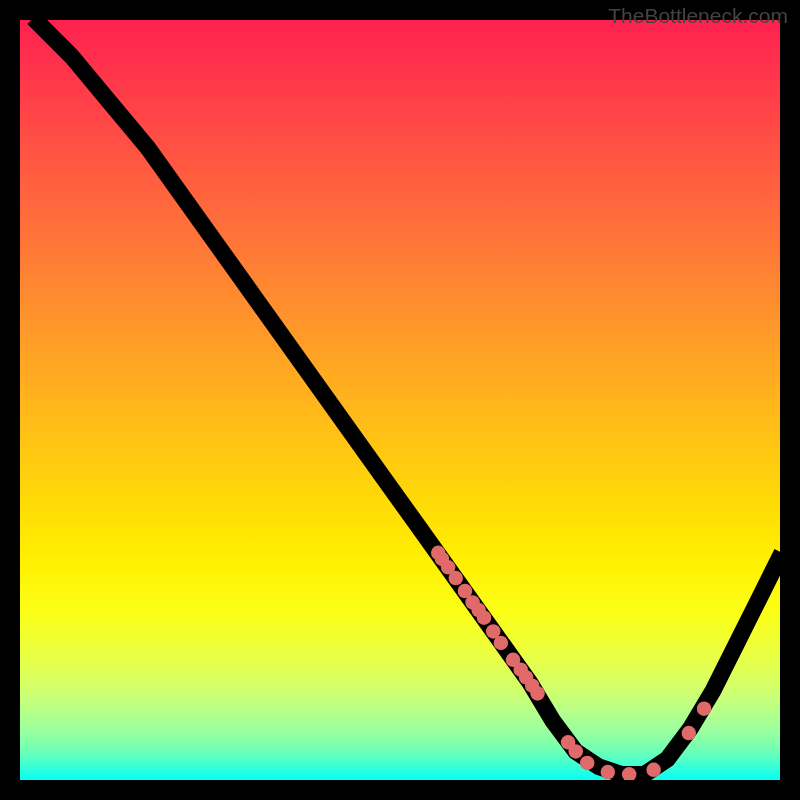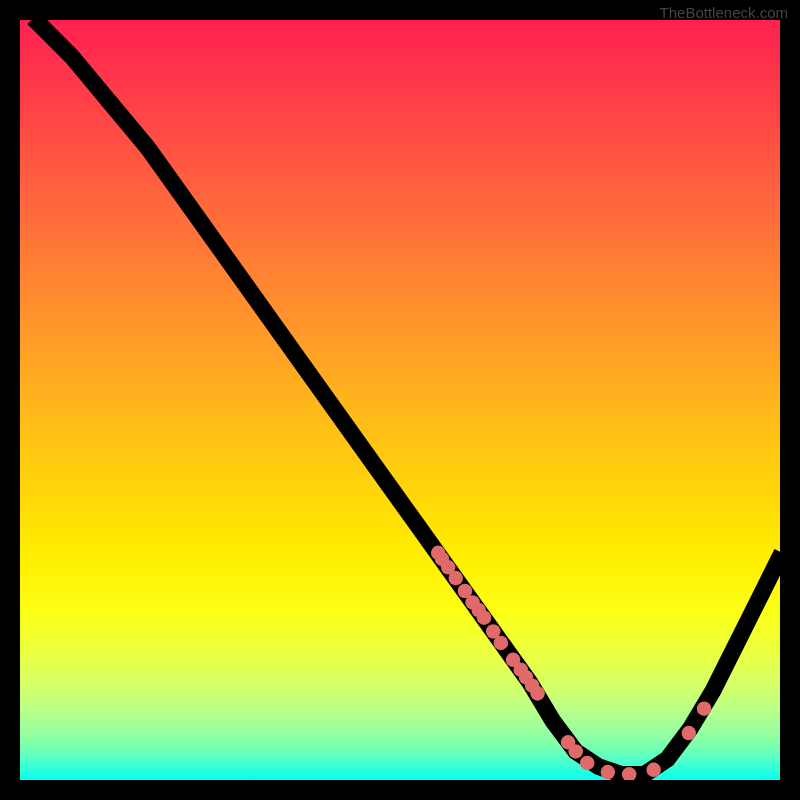--- a/index.html
+++ b/index.html
@@ -1,17 +1,17 @@
 <!DOCTYPE html>
 <html><head>
 <meta charset="utf-8">
 <style>
   * { margin: 0; padding: 0; box-sizing: border-box; }
   body { width: 800px; height: 800px; background: #000; position: relative; font-family: Arial, sans-serif; }
-  .watermark { position: absolute; top: 4px; right: 12px; color: #444; font-size: 15px; font-weight: 500; z-index: 10; }
+  .watermark { position: absolute; top: 4px; right: 12px; color: #444; font-size: 21px; font-weight: 500; z-index: 10; }
   .chart-box { position: absolute; left: 18px; top: 18px; width: 764px; height: 764px; }
   .gradient-bg { position: absolute; inset: 0; background: linear-gradient(to bottom,
       #ff2050 0%,
       #ff3a4a 9%,
       #ff5542 18%,
       #ff6f3a 27%,
       #ff8a30 36%,
       #ffa524 45%,
       #ffc016 54%,
       #ffd908 63%,

